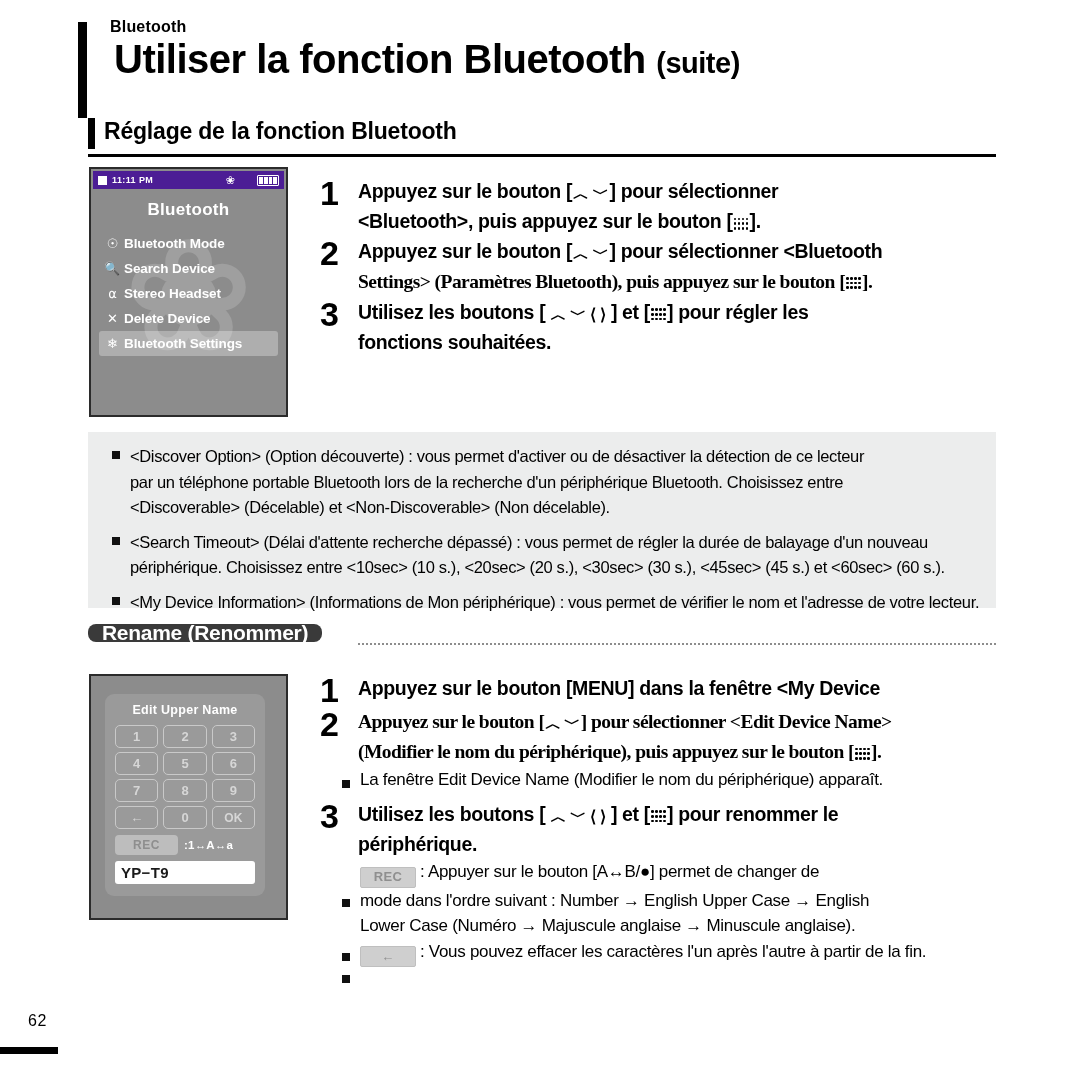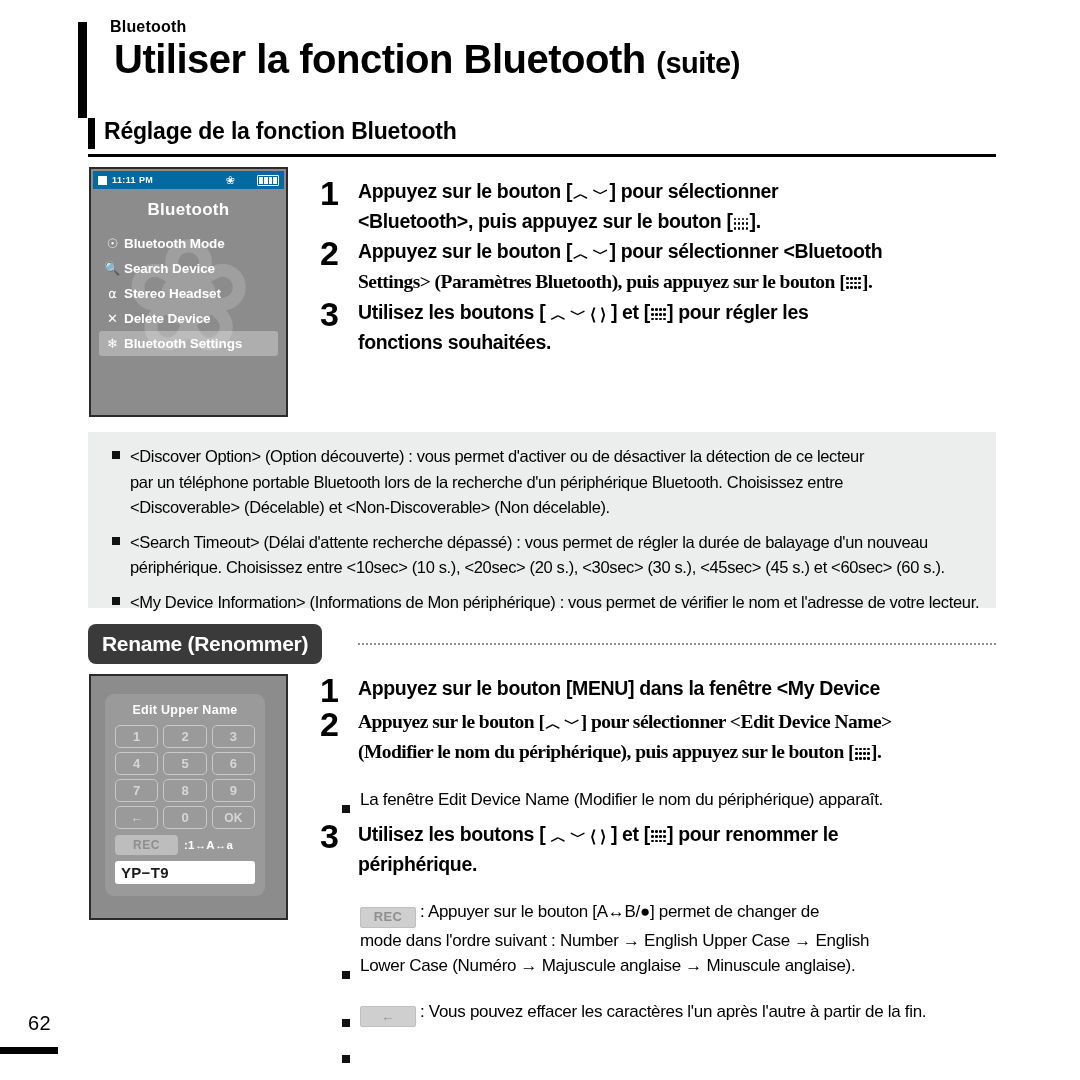--- a/index.html
+++ b/index.html
@@ -91,21 +91,21 @@
     top: 167px;
     width: 199px;
     height: 250px;
   }
   .status-bar {
     position: absolute;
     left: 2px;
     top: 2px;
     right: 2px;
     height: 18px;
-    background: #0369a1;
+    background: #4c1d95;
     display: flex;
     align-items: center;
     padding: 0 5px;
     box-sizing: border-box;
   }
   .status-square {
     width: 9px; height: 9px;
     background: #ffffff;
     margin-right: 5px;
     flex: none;
@@ -370,21 +370,21 @@
   .badge-row {
     position: absolute;
     left: 88px;
     top: 624px;
     width: 908px;
     height: 36px;
   }
   .badge {
     position: absolute;
     left: 0; top: 0;
-    height: 40px;
+    height: 18px;
     background: #3a3a3a;
     border-radius: 8px;
     color: #ffffff;
     font-size: 21px;
     font-weight: bold;
     display: flex;
     align-items: center;
     padding: 0 14px;
     letter-spacing: -0.3px;
     box-sizing: border-box;
@@ -393,22 +393,22 @@
     position: absolute;
     left: 270px;
     right: 0;
     top: 19px;
     border-top: 2px dotted #8d8d8d;
   }
 
   
   .subnote {
     display: flex;
-    align-items: flex-end;
-    margin-top: 20px;
+    align-items: center;
+    margin-top: 0;
   }
   .subnote .bullet {
     width: 8px; height: 8px;
     margin: 8px 10px 0 22px;
   }
   .subnote-text {
     font-size: 17px;
     line-height: 1.5;
     letter-spacing: -0.3px;
   }
@@ -429,21 +429,21 @@
     margin-right: 4px;
     box-sizing: border-box;
   }
   .key-inline.sm { min-width: 46px; font-size: 14px; }
 
   
   .pageno {
     position: absolute;
     left: 28px;
     top: 1012px;
-    font-size: 20px;
+    font-size: 16px;
     letter-spacing: .5px;
   }
   .page-rule {
     position: absolute;
     left: 0;
     top: 1047px;
     width: 58px;
     height: 7px;
     background: #000;
   }

